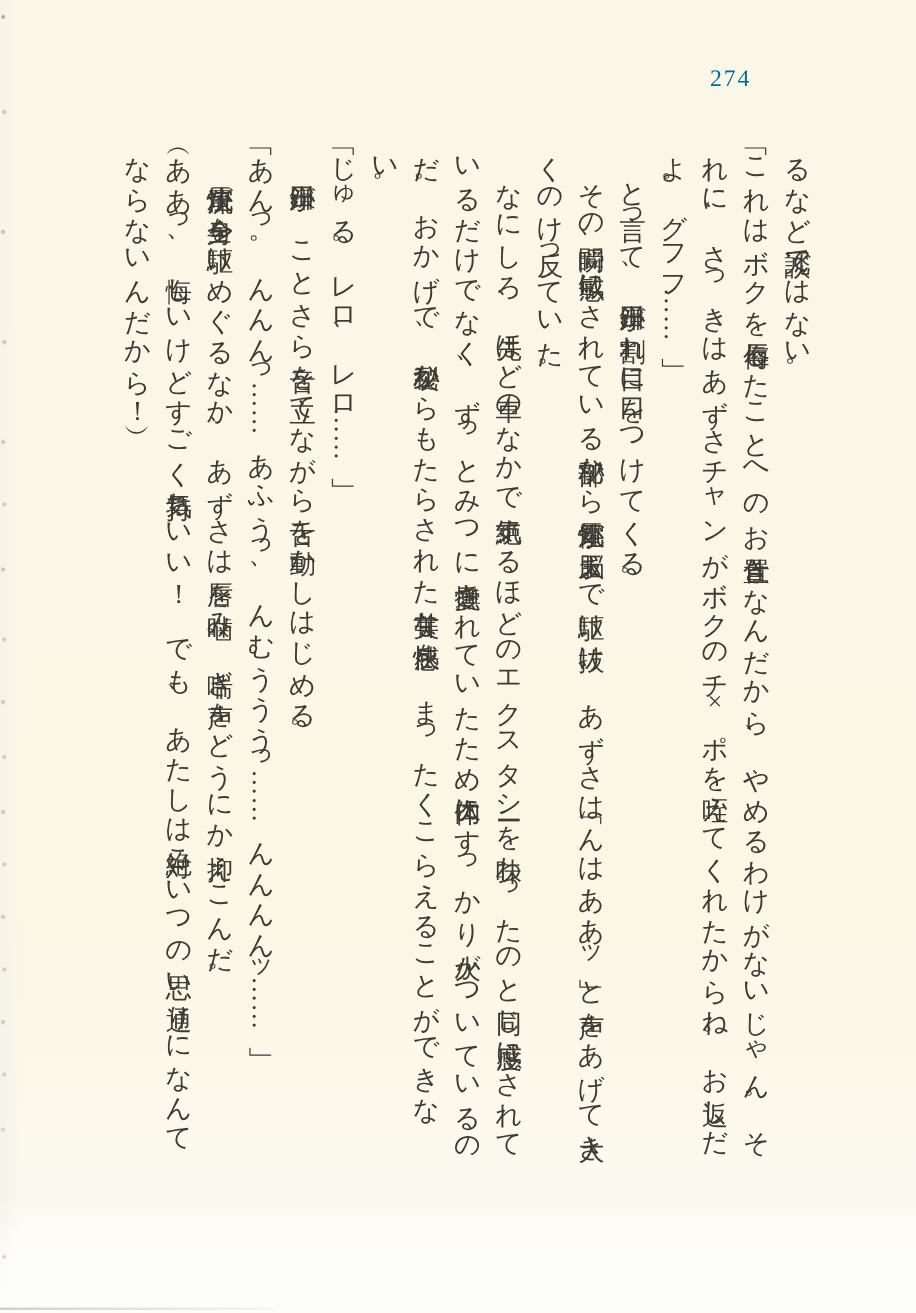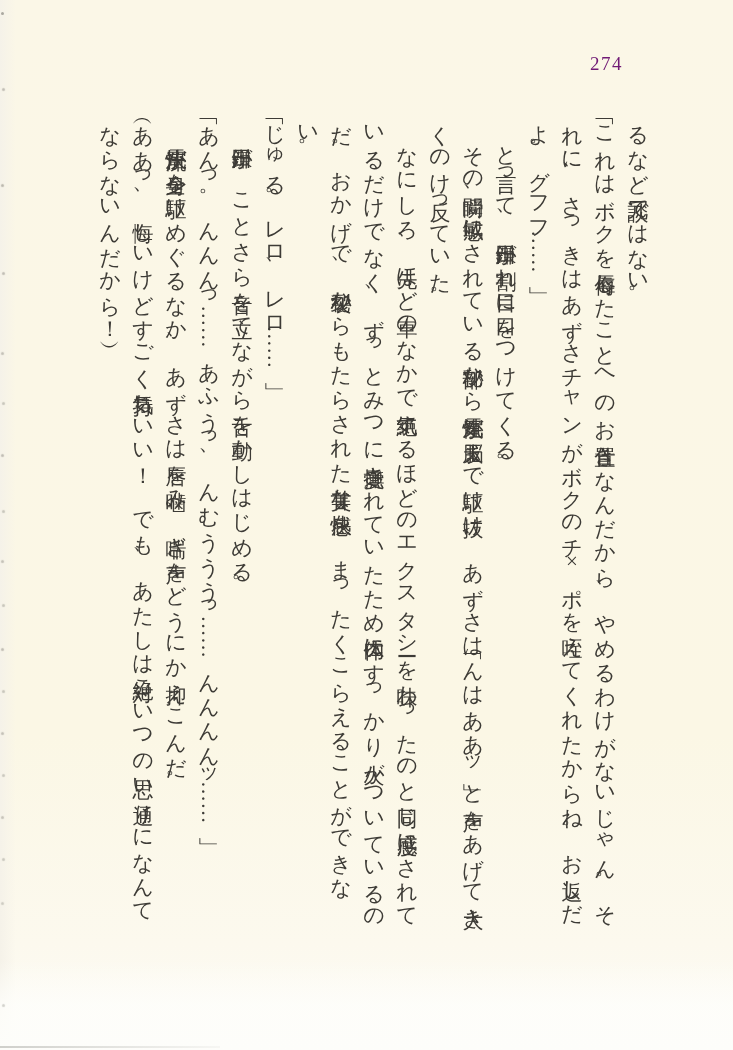--- a/index.html
+++ b/index.html
@@ -20,24 +20,24 @@
   .page::before {
     content: "";
     position: absolute;
     inset: 0;
     background: linear-gradient(to bottom, #fbf7e7 0%, #fbf7e5 70%, #fcf9ee 90%, #fdfcf6 100%);
     pointer-events: none;
   }
   .page-number {
     position: absolute;
     top: 53px;
-    left: 590px;
+    left: 568px;
     font-size: 19px;
     letter-spacing: 1.5px;
-    color: #701a75;
+    color: #0369a1;
     z-index: 3;
   }
   .text-block {
     position: absolute;
     top: 111px;
     right: 79px;
     width: 564px;
     height: 820px;
     writing-mode: vertical-rl;
     font-size: 21px;

